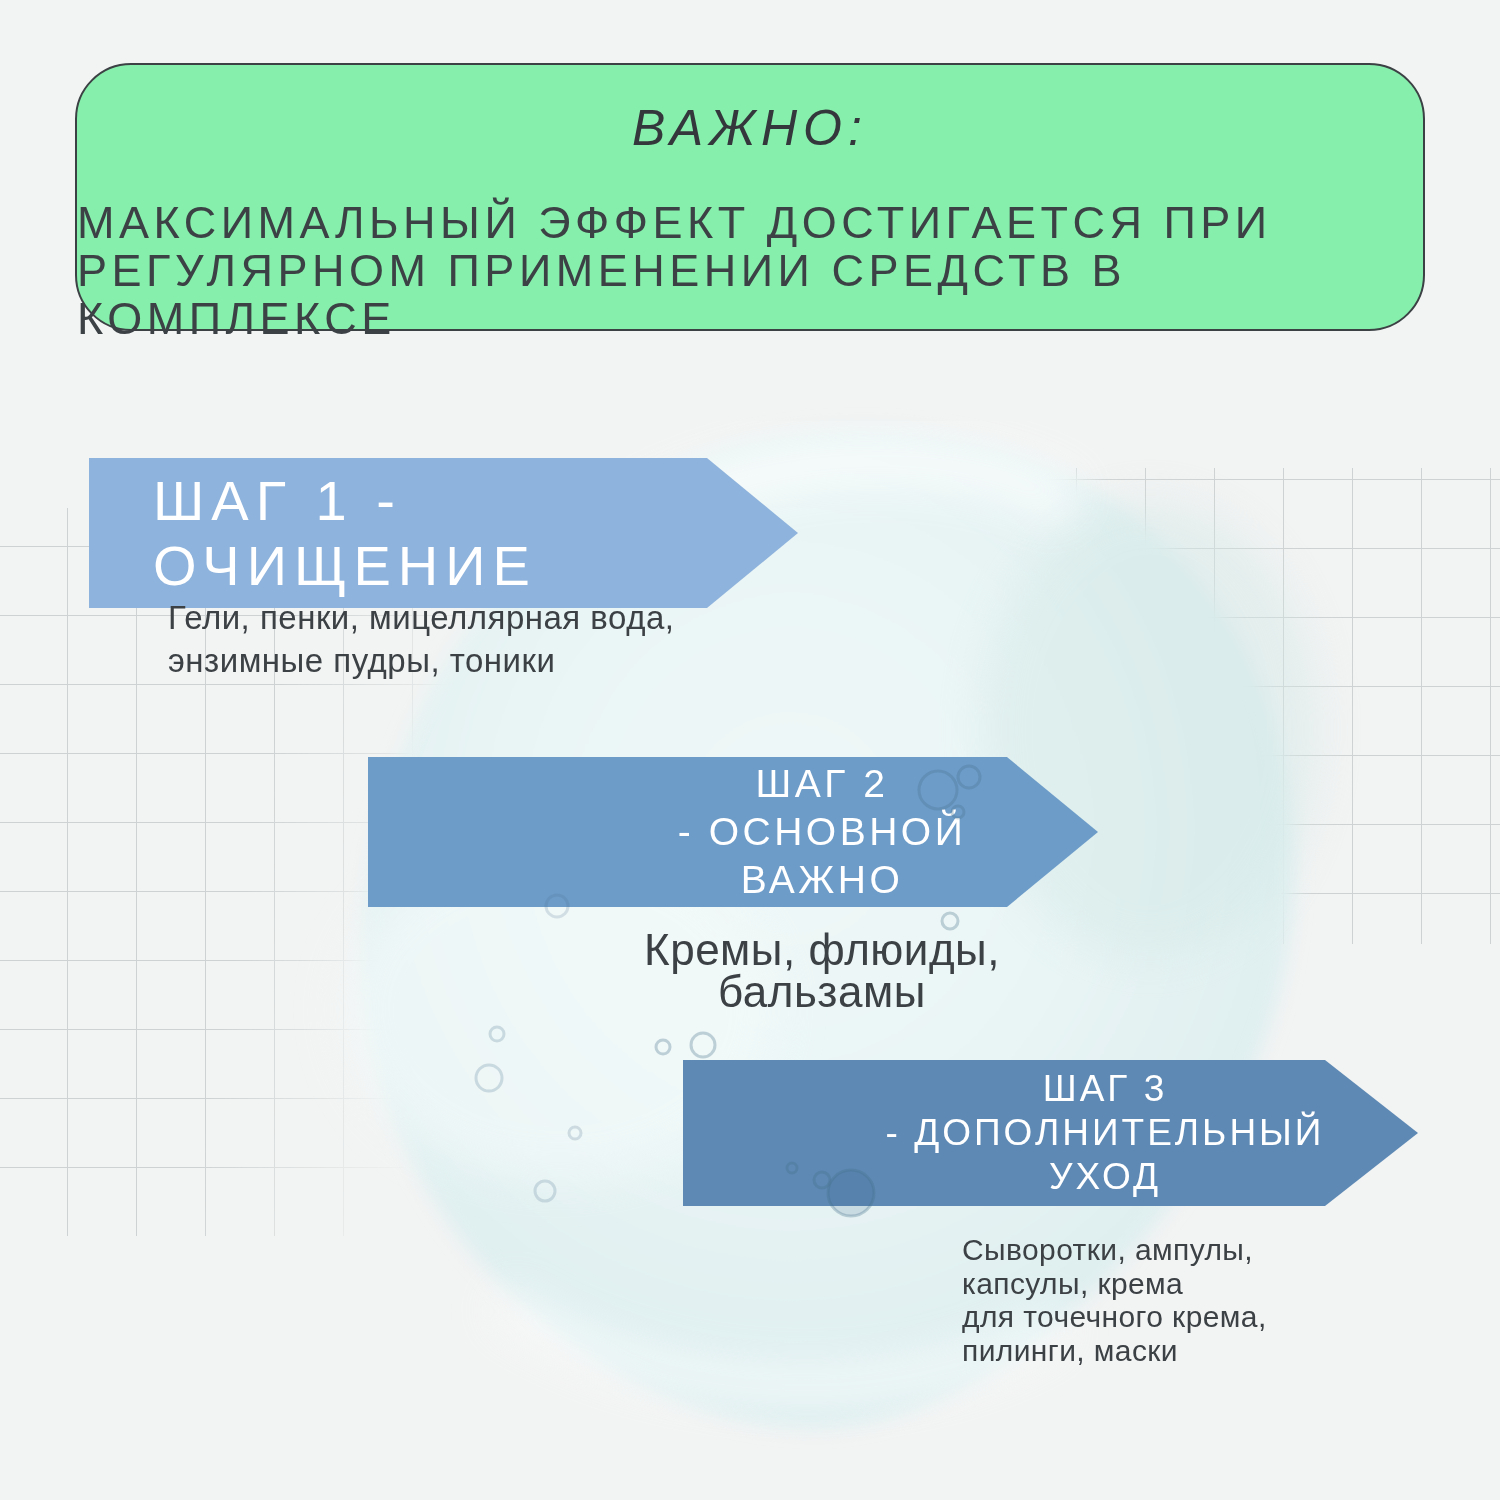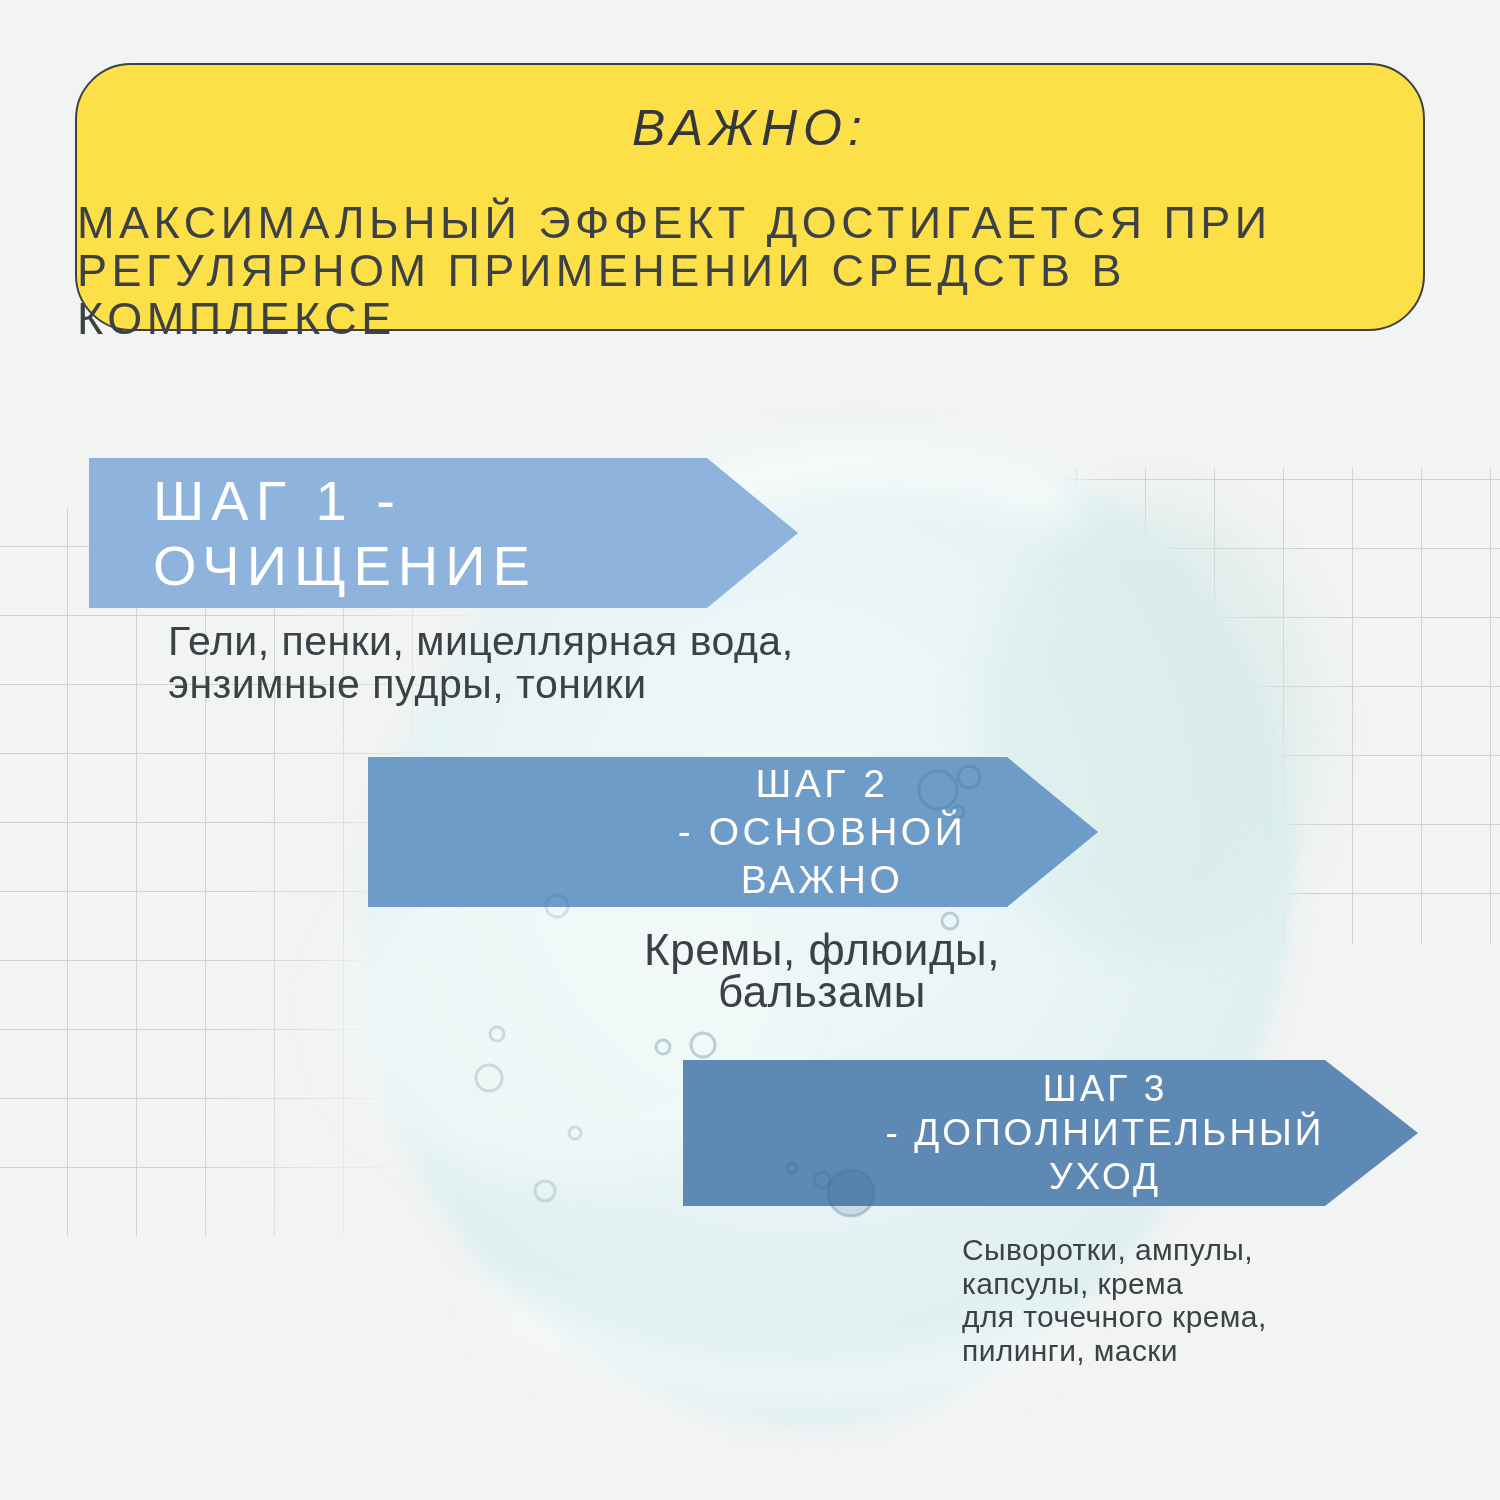--- a/index.html
+++ b/index.html
@@ -31,21 +31,21 @@
     mask-image:linear-gradient(262deg,#000 55%,transparent 96%);
   }
 
   
   .blob-svg{position:absolute;left:0;top:0;width:1500px;height:1500px;pointer-events:none;}
 
   
   .notice{
     position:absolute;left:75px;top:63px;width:1350px;height:268px;
     box-sizing:border-box;border:2px solid var(--notice-border,#3c4144);
-    border-radius:56px;background:#fde047;
+    border-radius:56px;background:#86efac;
     display:flex;flex-direction:column;align-items:center;
   }
   .notice-title{
     margin:0;margin-top:34px;
     font-size:50px;font-style:italic;font-weight:400;
     letter-spacing:6px;color:#34383c;
   }
   .notice-body{
     margin-top:42px;text-align:left;
     font-size:45px;line-height:48px;letter-spacing:4.5px;
@@ -77,21 +77,21 @@
     clip-path:polygon(0 0,642px 0,735px 73px,642px 146px,0 146px);
     font-size:37px;letter-spacing:3px;
   }
   .arrow-3 .arrow-text{margin-left:192px;width:460px;text-align:center;line-height:44px;}
   .arrow-line{display:block;}
 
   
   .desc{
     position:absolute;color:var(--text-dark,#3c4145);
   }
-  .desc-1{left:168px;top:620px;font-size:41px;line-height:43px;letter-spacing:.5px;}
+  .desc-1{left:168px;top:596px;font-size:33px;line-height:43px;letter-spacing:.5px;}
   .desc-2{left:572px;top:929px;width:500px;text-align:center;font-size:44px;line-height:42px;letter-spacing:.5px;}
   .desc-3{left:962px;top:1233px;font-size:30px;line-height:33.5px;letter-spacing:.4px;}
   .desc-line{display:block;}
 
   .bubbles-svg{position:absolute;left:0;top:0;width:1500px;height:1500px;pointer-events:none;}
 </style>
 </head>
 <body>
 
 <div class="canvas">

